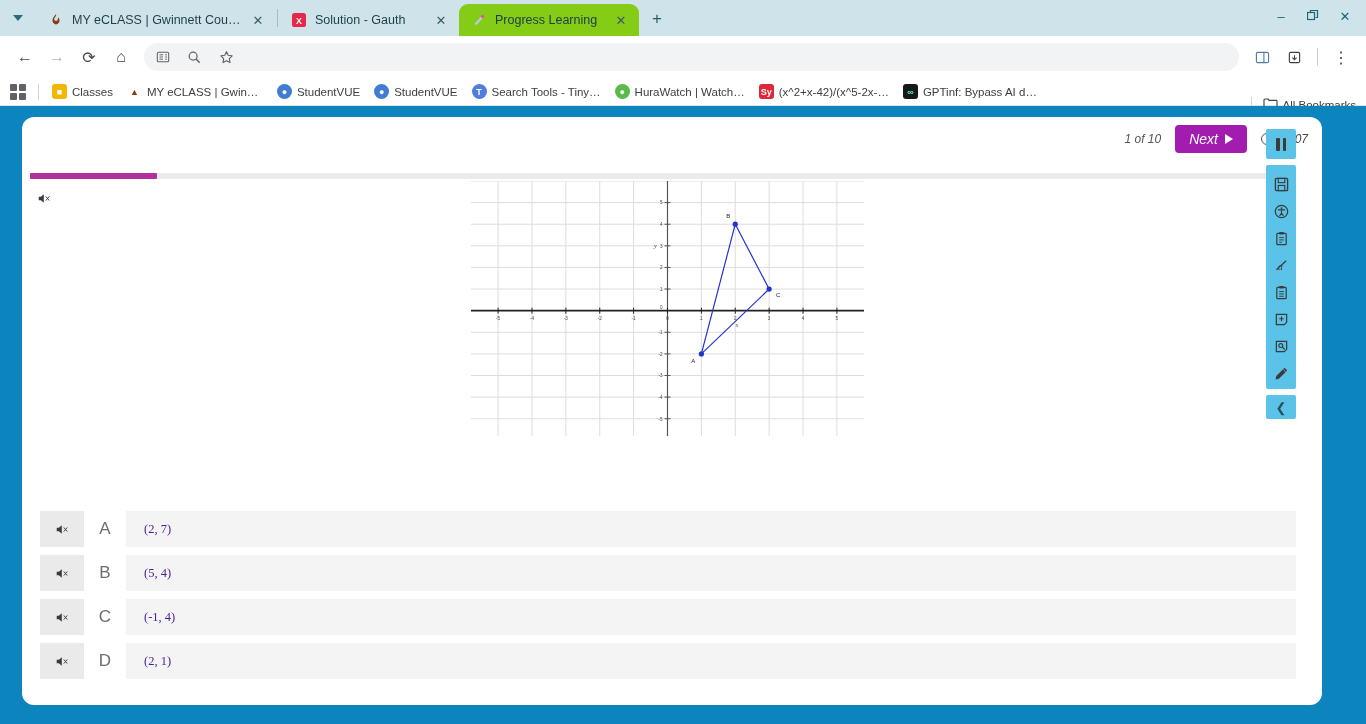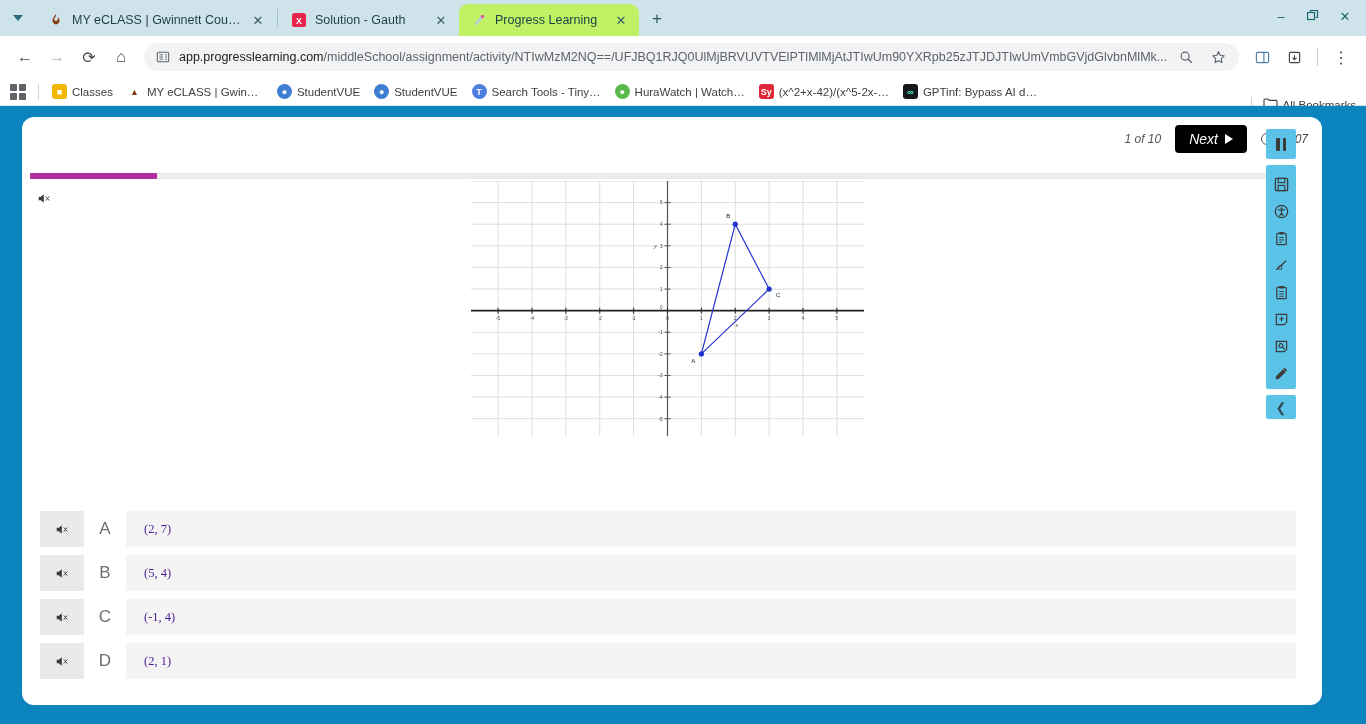--- a/index.html
+++ b/index.html
@@ -21,21 +21,21 @@
     width: 36px; height: 36px; display: flex; align-items: center; justify-content: center;
   }
   .chev-down { width: 0; height: 0; border-left: 5px solid transparent; border-right: 5px solid transparent; border-top: 6px solid #2b6b78; }
   .tab {
     height: 32px; display: flex; align-items: center; gap: 8px;
     padding: 0 10px 0 12px; border-radius: 9px 9px 0 0;
     font-size: 12px; color: #1e3d45; position: relative;
     max-width: 240px; min-width: 180px;
   }
   .tab.inactive { background: transparent; }
-  .tab.active { background: #bef264; }
+  .tab.active { background: #84cc16; }
   .tab .favicon { width: 16px; height: 16px; flex: 0 0 16px; display:flex; align-items:center; justify-content:center; font-size: 12px; line-height:1; }
   .tab .title { flex: 1 1 auto; white-space: nowrap; overflow: hidden; text-overflow: ellipsis; font-size: 12.5px; }
   .tab .x { width: 16px; height: 16px; flex: 0 0 16px; display:flex; align-items:center; justify-content:center; color:#3c5d66; font-size: 13px; }
   .tab-sep { width: 1px; height: 18px; background: #9dc0ca; align-self: center; margin: 0 1px; }
   .newtab { width: 28px; height: 28px; margin-left: 4px; margin-bottom: 3px; display:flex; align-items:center; justify-content:center; color:#2b5b66; font-size:17px; }
   .wincontrols { position: absolute; right: 0; top: 0; height: 32px; display: flex; align-items: center; gap: 2px; padding-right: 6px;}
   .wc { width: 30px; height: 30px; display:flex; align-items:center; justify-content:center; color:#1d6473; font-size: 13px;}
 
   .toolbar { height: 42px; background: #ffffff; display: flex; align-items: center; padding: 0 10px; gap: 2px;}
   .tb-btn { width: 30px; height: 30px; display:flex; align-items:center; justify-content:center; color:#4a4a4a; font-size:16px; border-radius:50%; }
@@ -67,21 +67,21 @@
     background:#0c84bd;
   }
   .card {
     position:absolute; left:22px; top:11px; width:1300px; height:588px;
     background:#fff; border-radius:12px;
   }
   .card-head { height: 46px; position:relative; }
   .head-right { position:absolute; right: 14px; top: 8px; display:flex; align-items:center; gap:14px;font-style:italic; }
   .qcount { font-size:12px; color:#555; }
   .next-btn {
-    background:#000000; color:#fff; border-radius:4px; height:28px;
+    background:#a21caf; color:#fff; border-radius:4px; height:28px;
     padding: 0 14px; font-size:14px; display:flex; align-items:center; gap:7px;
   }
   .next-btn .tri { width:0;height:0;border-top:5px solid transparent;border-bottom:5px solid transparent;border-left:8px solid #fff;}
   .timer { font-size:12px; color:#444; display:flex; align-items:center; gap:5px;}
   .clock { width:12px;height:12px;border:1.4px solid #555;border-radius:50%; position:relative; flex:0 0 12px;}
   .clock:before{content:"";position:absolute;left:4.5px;top:2px;width:1.2px;height:4px;background:#555;}
   .clock:after{content:"";position:absolute;left:5px;top:5.2px;width:3.2px;height:1.2px;background:#555;}
 
   .progress-wrap { position:absolute; left: 8px; top: 56px; width: 1266px; height: 6px; background:#e9ebec; border-radius:1px; }
   .progress-bar { height:6px; background:#b32f9e; border-radius:1px; }
@@ -184,21 +184,20 @@
     <div class="tb-btn">⟳</div>
     <div class="tb-btn">⌂</div>
 
     <div class="omnibox">
       <span class="omni-icon">
         <svg width="14" height="14" viewBox="0 0 16 16">
             <rect x="1.5" y="2.5" width="13" height="11" rx="1.5" fill="none" stroke="#5f6368" stroke-width="1.2"></rect>
             <path d="M4 5.5h4M4 8h4M4 10.5h4M10.5 5.5h2M10.5 8h2M10.5 10.5h2" stroke="#5f6368" stroke-width="1.1"></path>
           </svg>
       </span>
-      <span class="omni-url"><span class="host">app.progresslearning.com</span><span class="path">/middleSchool/assignment/activity/NTIwMzM2NQ==/UFJBQ1RJQ0UlMjBRVUVTVElPTlMlMjAtJTIwUm90YXRpb25zJTJDJTIwUmVmbGVjdGlvbnMlMk...</span></span>
       <span class="omni-right">
         <span class="tb-btn">
           <svg width="14" height="14" viewBox="0 0 16 16">
               <circle cx="7" cy="7" r="4.5" fill="none" stroke="#5f6368" stroke-width="1.4"></circle>
               <path d="M10.5 10.5L14 14" stroke="#5f6368" stroke-width="1.6" stroke-linecap="round"></path>
             </svg>
         </span>
         <span class="tb-btn">
           <svg width="15" height="15" viewBox="0 0 16 16">
               <path d="M8 1.8l1.8 3.8 4.2.6-3 3 .7 4.2L8 11.4l-3.7 2 .7-4.2-3-3 4.2-.6z" fill="none" stroke="#5f6368" stroke-width="1.2" stroke-linejoin="round"></path>

